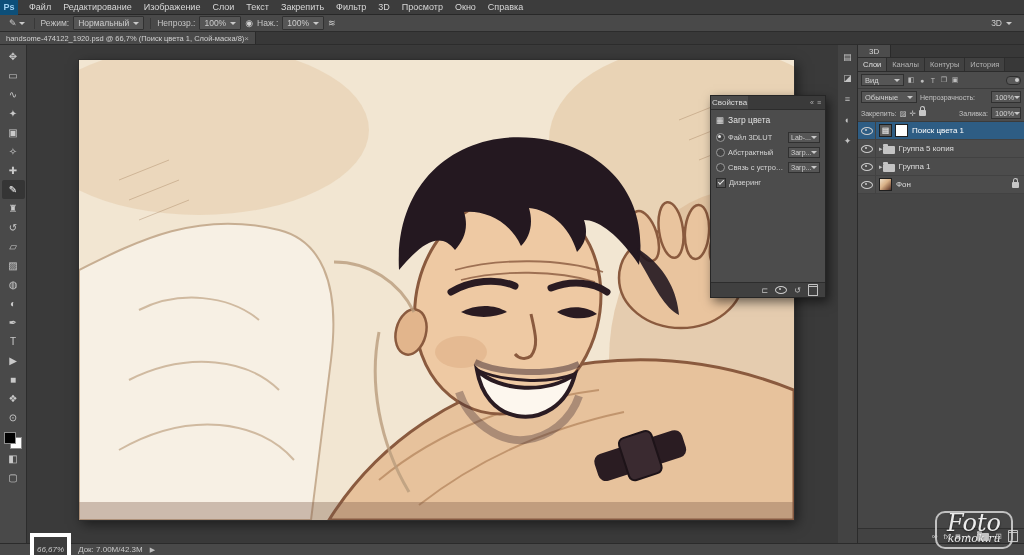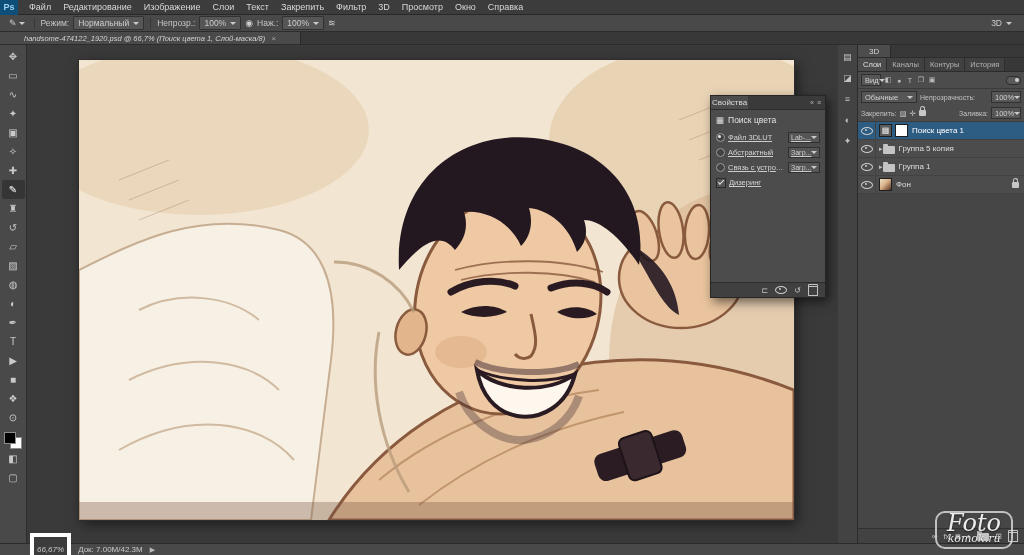--- a/index.html
+++ b/index.html
@@ -24,21 +24,21 @@
   .caret{width:0;height:0;border-left:3px solid transparent;border-right:3px solid transparent;
          border-top:3px solid #c9c9c9;}
   .ob-tool{display:flex;align-items:center;gap:2px;padding:0 3px;}
   .ob-icon{font-size:9px;color:#cfcfcf;}
   .ob-right{margin-left:auto;display:flex;align-items:center;gap:4px;margin-right:6px;}
 
   
   .tabbar{position:absolute;left:0;top:32px;width:100%;height:13px;background:#383838;
           display:flex;align-items:stretch;border-bottom:1px solid #2c2c2c;box-sizing:border-box;}
   .doc-tab{background:#4a4a4a;border-right:1px solid #2a2a2a;display:flex;align-items:center;
-           padding:0 24px;gap:6px;font-size:7.5px;color:#d2d2d2;white-space:nowrap;font-style:italic;}
+           padding:0 6px;font-size:7.5px;color:#d2d2d2;white-space:nowrap;}
   .tab-close{color:#a9a9a9;font-size:8px;}
 
   
   .toolbar{position:absolute;left:0;top:45px;width:27px;bottom:12px;background:#494949;
            border-right:1px solid #2c2c2c;display:flex;flex-direction:column;align-items:center;
            padding-top:2px;box-sizing:border-box;}
   .tool{width:23px;height:19px;display:flex;align-items:center;justify-content:center;
         font-size:10px;color:#c9c9c9;line-height:1;}
   .tool.selected{background:#353535;color:#fff;border-radius:2px;}
   .swatches{position:relative;width:18px;height:17px;margin-top:5px;}
@@ -51,21 +51,21 @@
                 box-shadow:0 0 0 1px #2e2e2e, 3px 4px 12px rgba(0,0,0,.55);}
 
   
   .props{position:absolute;left:683px;top:50px;width:116px;background:#4c4c4c;border:1px solid #262626;
          box-shadow:3px 4px 10px rgba(0,0,0,.55);z-index:6;font-size:8px;box-sizing:border-box;}
   .props-header{height:13px;background:#3a3a3a;display:flex;align-items:stretch;border-bottom:1px solid #2c2c2c;}
   .props-tab{background:#4c4c4c;padding:0 1px;display:flex;align-items:center;color:#dadada;font-size:8px;}
   .props-hicons{margin-left:auto;display:flex;align-items:center;gap:3px;padding-right:4px;color:#b5b5b5;font-size:7px;}
   .props-body{padding:4px 5px 0;}
   .props-title{display:flex;align-items:center;gap:4px;margin:1px 0 5px;color:#e2e2e2;font-size:8.5px;}
-  .prop-row{display:flex;align-items:center;gap:3px;height:15px;text-decoration:underline;}
+  .prop-row{display:flex;align-items:center;gap:3px;height:15px;}
   .radio{width:7px;height:7px;border:1px solid #9a9a9a;border-radius:50%;position:relative;flex:none;background:#424242;}
   .radio.sel::after{content:"";position:absolute;left:1px;top:1px;width:3px;height:3px;border-radius:50%;background:#e8e8e8;}
   .prop-label{color:#d4d4d4;font-size:7.5px;white-space:nowrap;overflow:hidden;text-overflow:ellipsis;}
   .prop-dd{margin-left:auto;flex:none;width:32px;height:11px;background:#565656;border:1px solid #303030;
            display:flex;align-items:center;justify-content:space-between;padding:0 2px;font-size:7px;
            color:#d0d0d0;box-sizing:border-box;}
   .checkbox{width:8px;height:8px;background:#555;border:1px solid #2b2b2b;position:relative;flex:none;}
   .checkbox.checked::after{content:"";position:absolute;left:1px;top:1px;width:5px;height:2px;
            border-left:1.5px solid #e8e8e8;border-bottom:1.5px solid #e8e8e8;transform:rotate(-45deg);}
   .props-spacer{height:92px;}
@@ -288,21 +288,21 @@
       <div class="props-header">
         <div class="props-tab">Свойства</div>
         <div class="props-hicons">
           <span>«</span>
           <span>≡</span>
         </div>
       </div>
       <div class="props-body">
         <div class="props-title">
           <span>▦</span>
-          <span>Поиск цвета</span>
+          <span>Загр цвета</span>
         </div>
         <div class="prop-row">
           <span class="radio sel"></span>
           <span class="prop-label">Файл 3DLUT</span>
           <div class="prop-dd">
             <span>Lab-...</span>
             <span class="caret"></span>
           </div>
         </div>
         <div class="prop-row">
@@ -349,21 +349,21 @@
         <div class="tab-3d">3D</div>
       </div>
       <div class="dock-tabs">
         <div class="dock-tab active">Слои</div>
         <div class="dock-tab">Каналы</div>
         <div class="dock-tab">Контуры</div>
         <div class="dock-tab">История</div>
       </div>
       <div class="panel-content">
         <div class="filter-row">
-          <div class="mini-dd" style="width:20px;">
+          <div class="mini-dd" style="width:43px;">
             <span>Вид</span>
             <span class="caret"></span>
           </div>
           <span class="f-icon">◧</span>
           <span class="f-icon">●</span>
           <span class="f-icon">T</span>
           <span class="f-icon">❒</span>
           <span class="f-icon">▣</span>
           <span class="toggle" style="margin-left:auto;"></span>
         </div>

